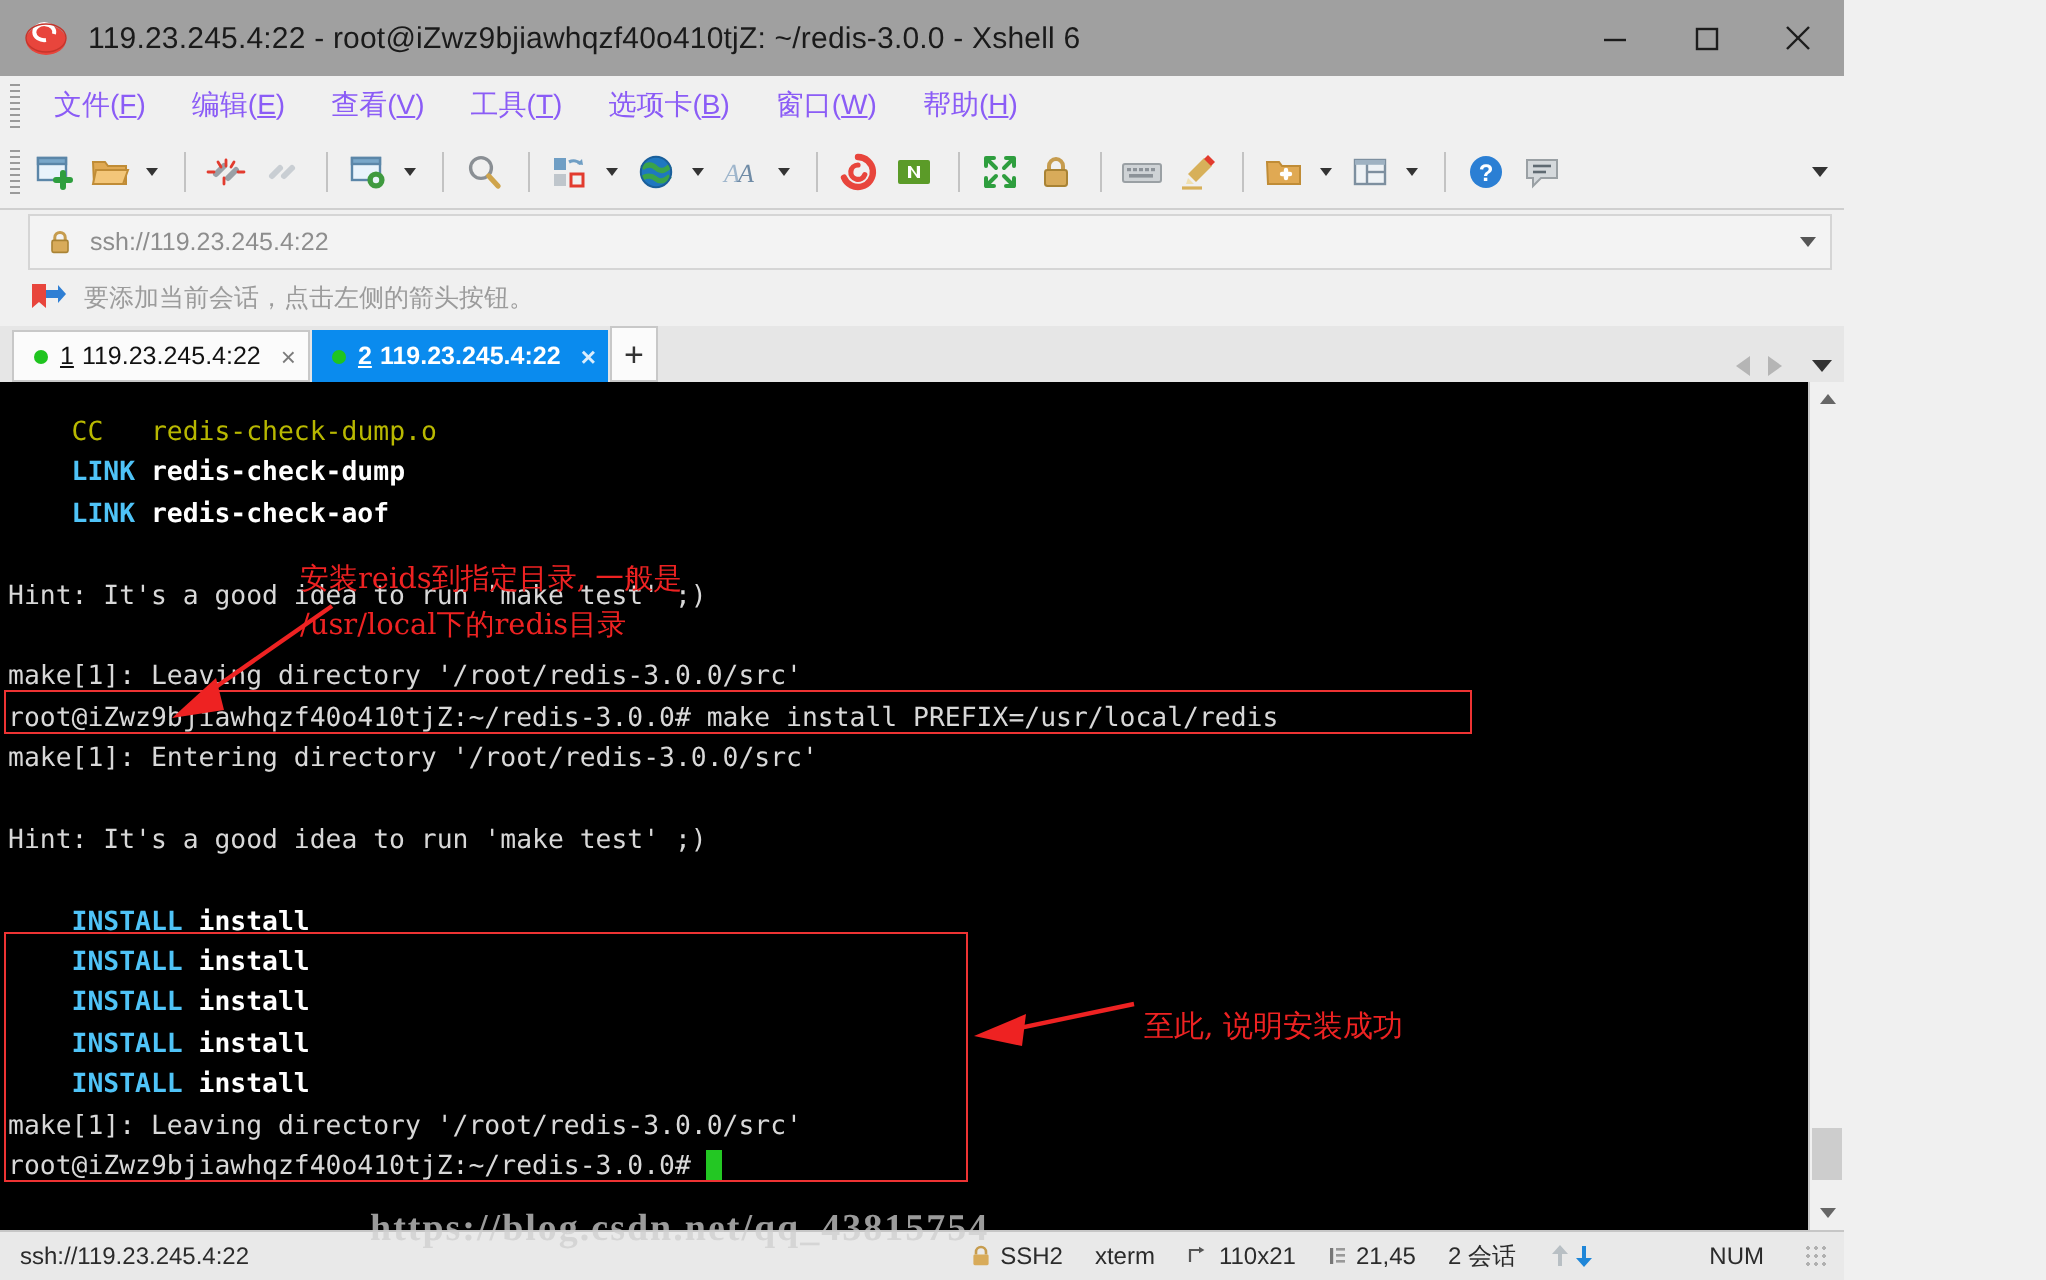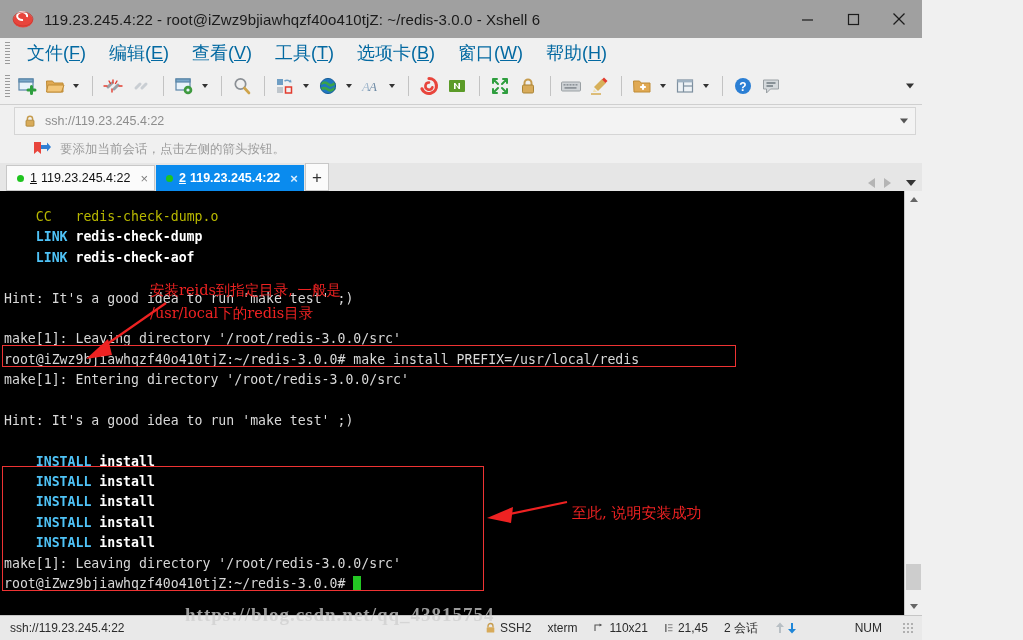--- a/index.html
+++ b/index.html
@@ -21,21 +21,21 @@
   .tb-btns{margin-left:auto;display:flex;height:38px;}
   .tb-btn{width:46px;height:38px;display:flex;align-items:center;justify-content:center;color:#1c1c1c;}
   .tb-btn svg{display:block;}
 
   
   .menubar{
     height:30px;flex:0 0 30px;background:#f0f0f0;display:flex;align-items:center;
     padding-left:18px;border-bottom:0px;
   }
   .menu-item{
-    font-size:18px;color:#0369a1;padding:3px 9px;margin-right:5px;white-space:nowrap;
+    font-size:14px;color:#8b5cf6;padding:3px 9px;margin-right:5px;white-space:nowrap;
   }
   .menu-item u{text-decoration:underline;}
 
   
   .gripcol{
     position:absolute;left:5px;width:5px;
     background-image:repeating-linear-gradient(to bottom,#9a9a9a 0px,#9a9a9a 1px,transparent 1px,transparent 3px);
   }
 
   
@@ -54,21 +54,21 @@
   .addrbar{
     height:26px;flex:0 0 26px;background:#f3f3f3;margin:2px 6px 0 14px;
     border:1px solid #d5d5d5;display:flex;align-items:center;position:relative;
   }
   .addr-lock{width:14px;height:14px;margin-left:8px;margin-right:8px;flex:0 0 14px;}
   .addr-text{font-size:12.5px;color:#8d8d8d;}
   .addr-caret{position:absolute;right:7px;top:50%;transform:translateY(-50%);}
   .addr-caret:after{content:"";display:block;border-left:4px solid transparent;border-right:4px solid transparent;border-top:5px solid #555;}
 
   
-  .notice{height:28px;flex:0 0 28px;display:flex;align-items:center;padding-left:32px;background:#f0f0f0;}
+  .notice{height:28px;flex:0 0 28px;display:flex;align-items:center;padding-left:14px;background:#f0f0f0;}
   .notice-icon{width:20px;height:16px;margin-right:8px;flex:0 0 20px;}
   .notice-text{font-size:12.5px;color:#9b9b9b;}
 
   
   .tabbar{height:28px;flex:0 0 28px;background:#e6e6e6;display:flex;align-items:flex-end;padding-left:6px;position:relative;}
   .tab{
     height:26px;display:flex;align-items:center;padding:0 6px 0 10px;margin-right:1px;
     font-size:12.5px;box-sizing:border-box;
   }
   .tab.inactive{background:#fbfbfb;border:1px solid #c8c8c8;color:#111;}

